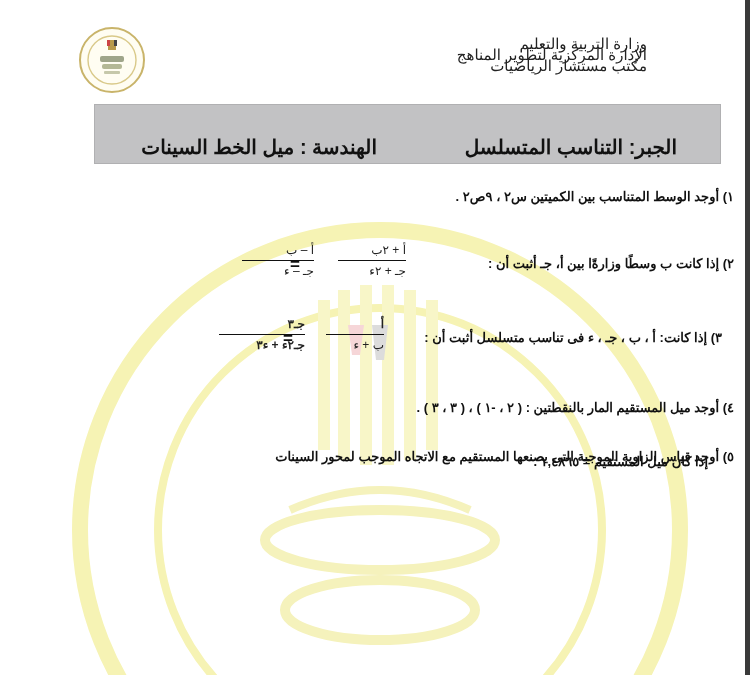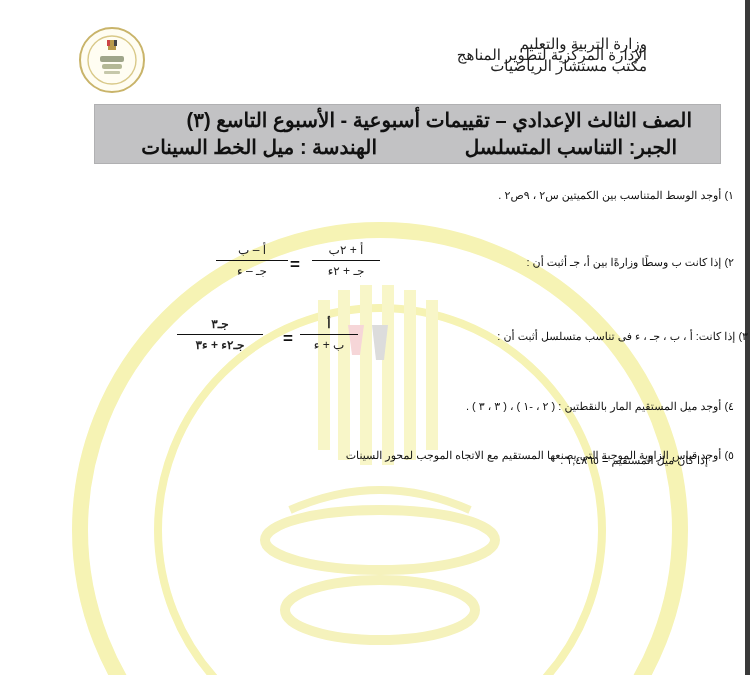--- a/index.html
+++ b/index.html
@@ -31,26 +31,26 @@
     font-family:"Liberation Sans", sans-serif; font-weight:bold; color:#111;
     z-index:2;
   }
   .band .line1 { position:absolute; top:3px; right:28px; font-size:20px; white-space:nowrap; }
   .band .line2 { position:absolute; top:30px; right:43px; font-size:20px; white-space:nowrap; }
   .band .line2 .geo { position:absolute; right:300px; white-space:nowrap; }
   .band .line2 .alg { white-space:nowrap; }
 
   .q {
     position:absolute; z-index:2;
-    font-family:"Liberation Sans", sans-serif; font-weight:normal; font-size:11px;
+    font-family:"Liberation Sans", sans-serif; font-weight:bold; font-size:13px;
     white-space:nowrap; color:#111;
   }
   .frac {
-    position:absolute; z-index:2; text-align:center;
-    font-family:"Liberation Sans", sans-serif; font-size:12px; color:#222;
+    position:absolute; z-index:2; 
+    font-family:"Liberation Sans", sans-serif; font-size:12px; color:#222;margin-left:26px;
   }
   .frac .num { height:16px; line-height:16px; }
   .frac .bar { border-top:1.6px solid #111; margin:2px 0; }
   .frac .den { height:16px; line-height:16px; }
   .eq {
     position:absolute; z-index:2; font-family:"Liberation Sans", sans-serif;
     font-weight:bold; font-size:17px;
   }
 </style>
 </head>
@@ -97,21 +97,20 @@
   <circle cx="34" cy="34" r="24" fill="none" stroke="#d9c989" stroke-width="1.4"></circle>
   <rect x="30" y="14" width="8" height="10" fill="#b89a4a"></rect>
   <rect x="29" y="14" width="3" height="6" fill="#c44"></rect>
   <rect x="36" y="14" width="3" height="6" fill="#444"></rect>
   <rect x="22" y="30" width="24" height="6" rx="2" fill="#9fa58a"></rect>
   <rect x="24" y="38" width="20" height="5" rx="2" fill="#b4b896"></rect>
   <rect x="26" y="45" width="16" height="3" rx="1" fill="#c6c8aa"></rect>
 </svg>
 
 <div class="band">
-  <div class="line1">الصف الثالث الإعدادي – تقييمات أسبوعية  - الأسبوع التاسع   (٣)</div>
   <div class="line2">
     <span class="alg">الجبر: التناسب المتسلسل</span>
     <span class="geo">الهندسة : ميل الخط السينات</span>
   </div>
 </div>
 
 <div class="q" style="top:189px; right:16px;">
   <span>١)</span>
   <span>أوجد الوسط المتناسب بين الكميتين  س٢ ، ٩ص٢ .</span>
 </div>
@@ -125,31 +124,31 @@
   <div class="bar"></div>
   <div class="den">جـ + ٢ء</div>
 </div>
 <div class="eq" style="left:290px; top:255px;">=</div>
 <div class="frac" style="left:216px; top:242px; width:72px;">
   <div class="num">أ – ب</div>
   <div class="bar"></div>
   <div class="den">جـ – ء</div>
 </div>
 
-<div class="q" style="top:330px; right:2px;">
+<div class="q" style="top:330px; right:28px;">
   <span>٣)</span>
   <span>إذا كانت: أ ، ب ، جـ ، ء  فى تناسب متسلسل أثبت أن :</span>
 </div>
 <div class="frac" style="left:300px; top:316px; width:58px;">
   <div class="num" style="font-weight:bold;">أ</div>
   <div class="bar"></div>
   <div class="den">ب + ء</div>
 </div>
 <div class="eq" style="left:283px; top:329px;">=</div>
-<div class="frac" style="left:177px; top:316px; width:86px;">
+<div class="frac" style="left:193px; top:316px; width:86px;">
   <div class="num" style="font-weight:bold;">جـ٣</div>
   <div class="bar"></div>
   <div class="den" style="font-weight:bold;">جـ٢ء + ء٣</div>
 </div>
 
 <div class="q" style="top:400px; right:16px;">
   <span>٤)</span>
   <span>أوجد ميل المستقيم المار بالنقطتين : ( ٢ ، -١ )  ، ( ٣ ، ٣ )  .</span>
 </div>
 

